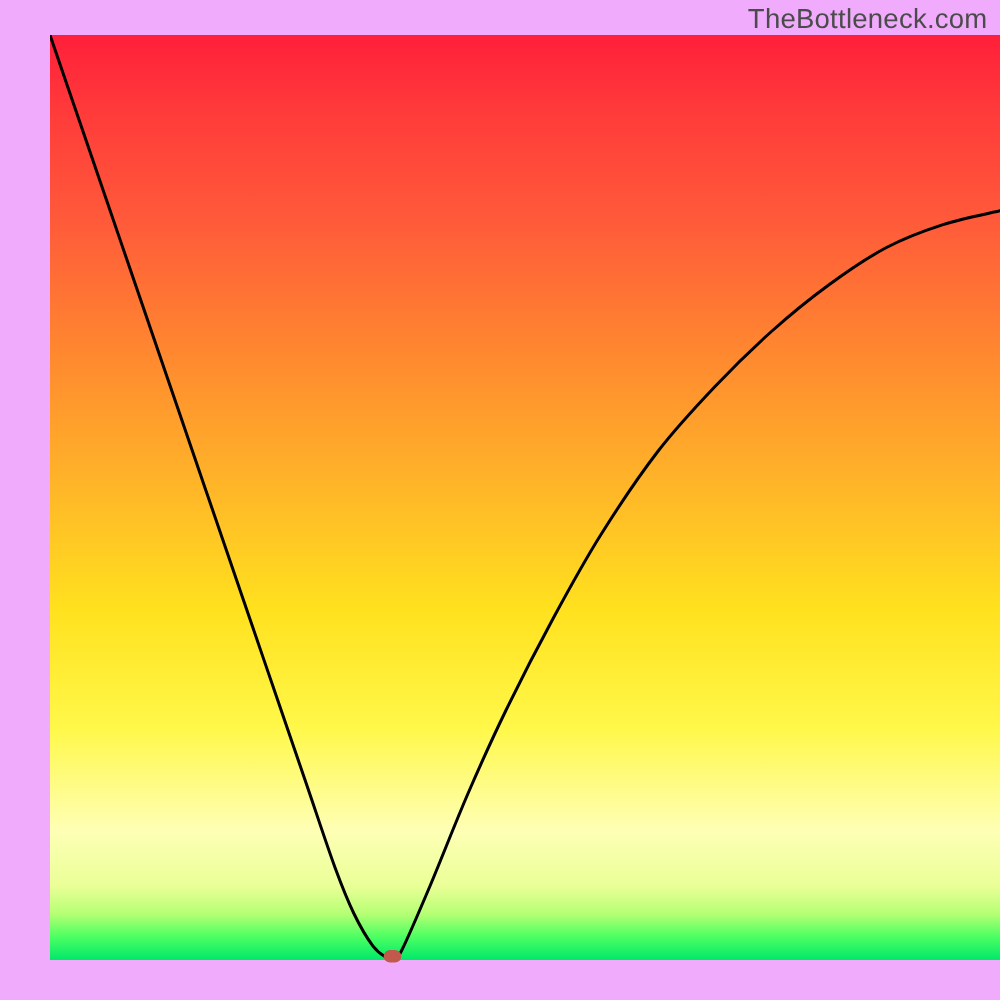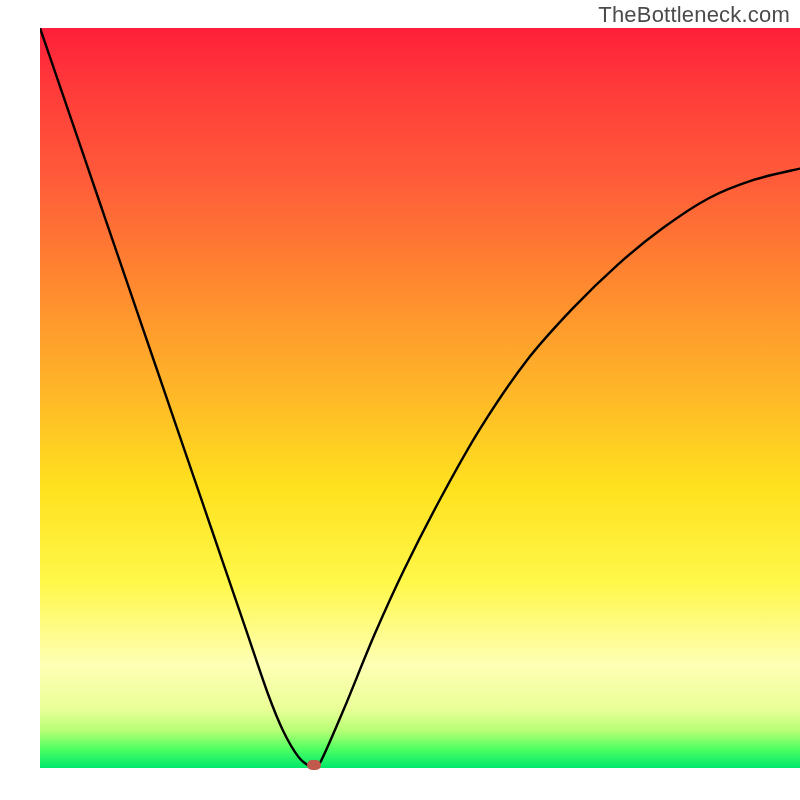--- a/index.html
+++ b/index.html
@@ -8,21 +8,21 @@
     width: 800px;
     height: 800px;
     overflow: hidden;
     background: #000;
     font-family: Arial, Helvetica, sans-serif;
   }
   .frame {
     position: relative;
     width: 800px;
     height: 800px;
-    background: #ffffff;
+    background: #f0abfc;
     text-align: center;
   }
   .watermark {
     position: absolute;
     top: 2px;
     right: 10px;
     color: #4b4b4b;
     font-size: 22px;
     font-weight: 400;
     letter-spacing: 0.2px;

